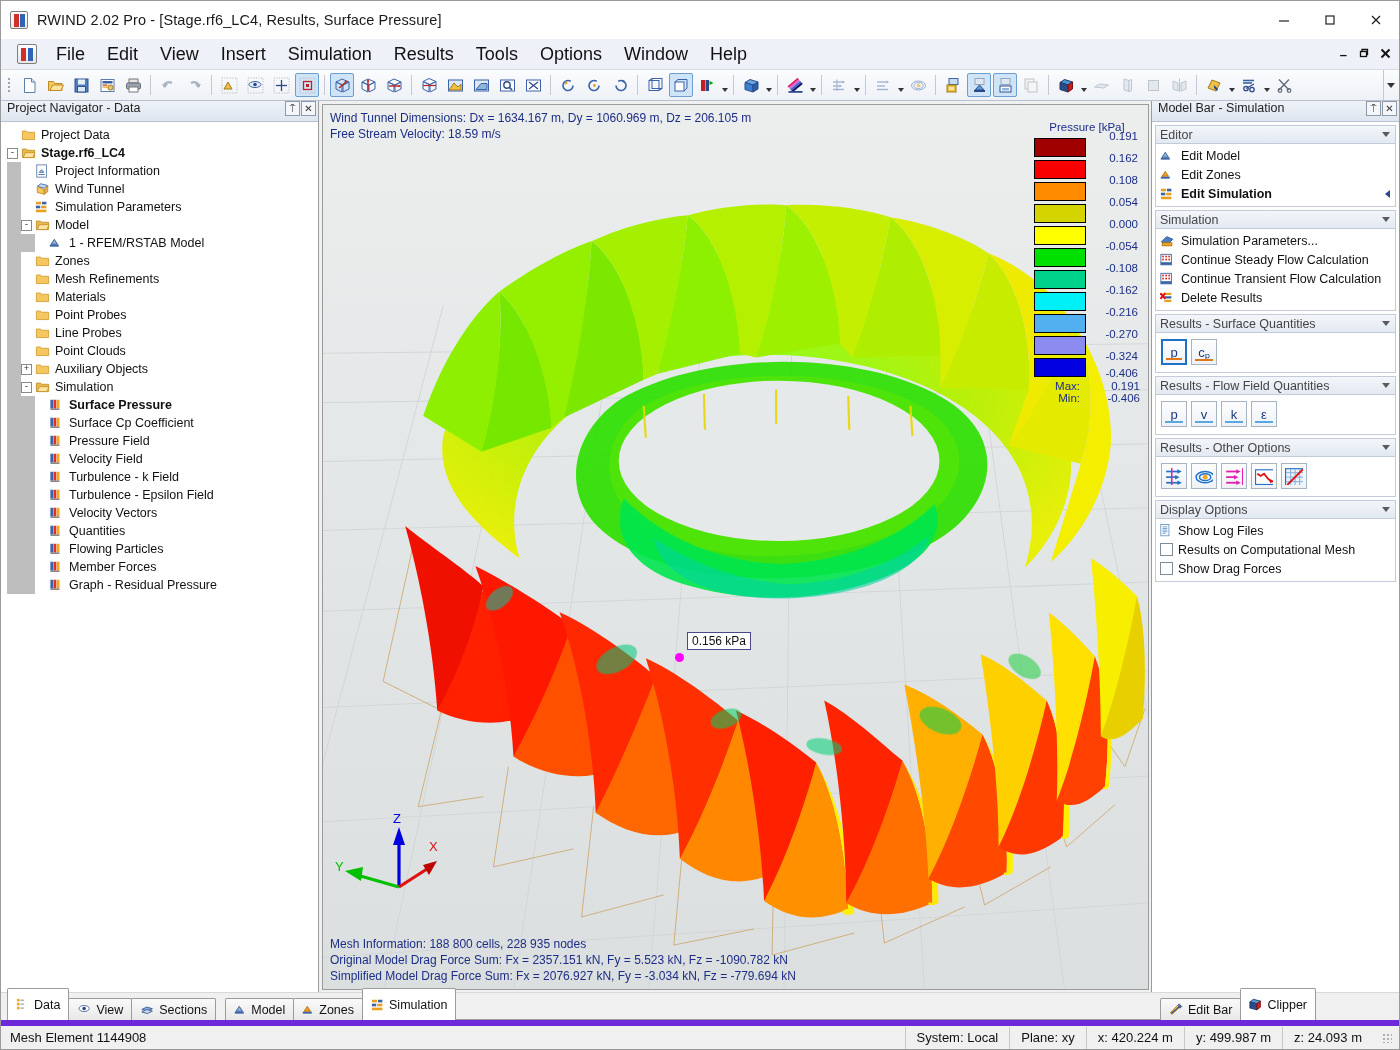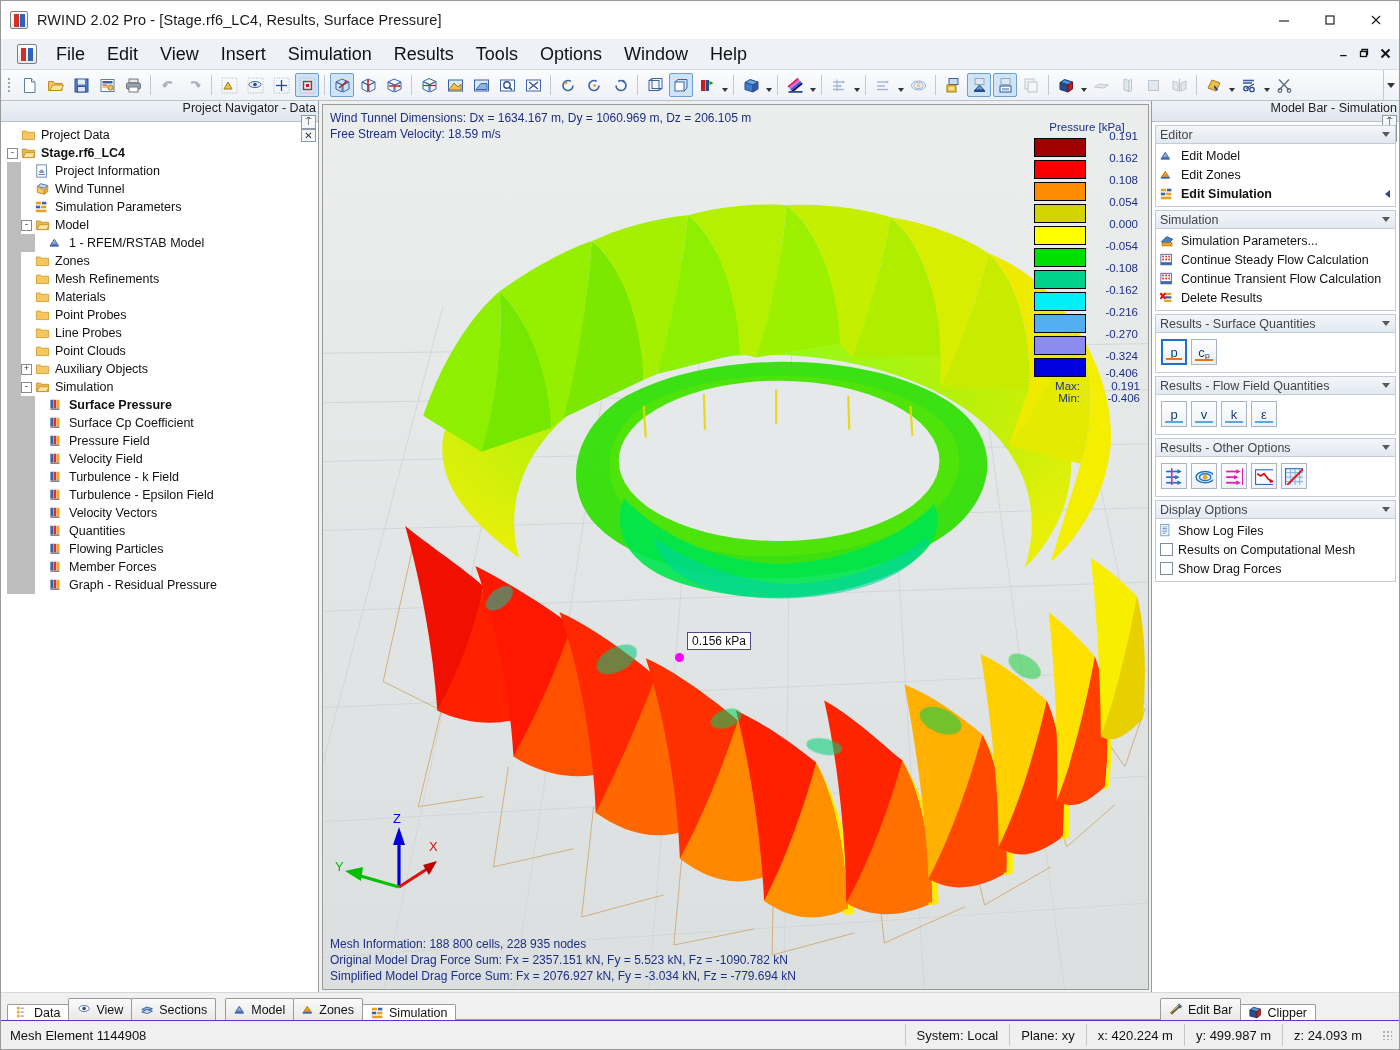--- a/index.html
+++ b/index.html
@@ -113,22 +113,22 @@
   .navigator {
     width: 318px; min-width: 318px;
     background: #ffffff;
     display: flex; flex-direction: column;
     border-right: 1px solid #9b9b9b;
   }
   .panel-head {
     height: 21px; min-height: 21px;
     background: linear-gradient(#eef2f8,#dfe6f0);
     border-bottom: 1px solid #b6c0ce;
-    display: flex; align-items: flex-end; padding: 0 2px 0 6px;
-    font-size: 12.5px; color: #222; flex-direction: column;
+    display: flex; align-items: flex-start; padding: 0 2px 0 6px;
+    font-size: 12.5px; color: #222;
   }
   .panel-head .ph-title { flex: 1; }
   .ph-btn {
     width: 15px; height: 15px; border: 1px solid #8f9aa8; background: #f4f6fa;
     display: flex; align-items: center; justify-content: center;
     font-size: 10px; color: #333; margin-left: 1px;
   }
   .tree { flex: 1; overflow: hidden; padding: 4px 0 0 6px; font-size: 12.5px; }
   .tnode { display: flex; align-items: center; height: 18px; white-space: nowrap; }
   .texp {
@@ -220,30 +220,30 @@
   }
   .tabgroup { display: flex; align-items: flex-end; }
   .tab {
     height: 22px; display: flex; align-items: center; gap: 4px;
     padding: 0 8px; margin-right: -1px;
     border: 1px solid #9b9b9b; border-bottom: none;
     background: linear-gradient(#fafafa,#e8e8e8);
     font-size: 12.5px; color: #111; border-radius: 2px 2px 0 0;
     white-space: nowrap;
   }
-  .tab.active { background: #fff; height: 16px; font-weight: normal; }
+  .tab.active { background: #fff; height: 32px; font-weight: normal; }
   .tab-filler { flex: 1; border-bottom: 1px solid #9b9b9b; height: 1px; }
   .tabs-left { margin-left: 6px; }
   .tabs-mid { margin-left: 10px; }
   .tabs-right { margin-right: 84px; }
 
   
   .statusbar {
     height: 29px; min-height: 29px;
-    background: #f0f0f0; border-top: 1px solid #6d28d9;
+    background: #f0f0f0; border-top: 6px solid #6d28d9;
     display: flex; align-items: center; font-size: 13px; color: #111;
   }
   .sb-msg { padding-left: 9px; flex: 1; }
   .sb-cell { padding: 0 11px; border-left: 1px solid #c8c8c8; height: 22px; display:flex; align-items:center; white-space:nowrap;}
   .sb-grip { width: 16px; height: 16px; margin: 0 4px 0 6px; position:relative; flex:none;}
   .sb-grip::after{
     content:""; position:absolute; inset:3px;
     background-image: radial-gradient(#aeaeae 1px, transparent 1.2px);
     background-size: 4px 4px;
   }

